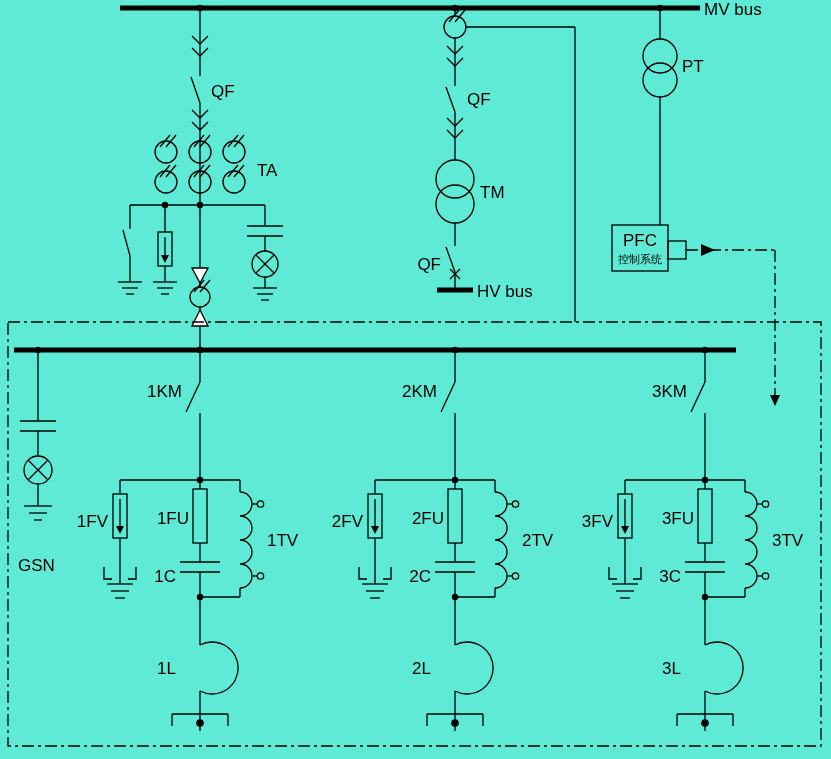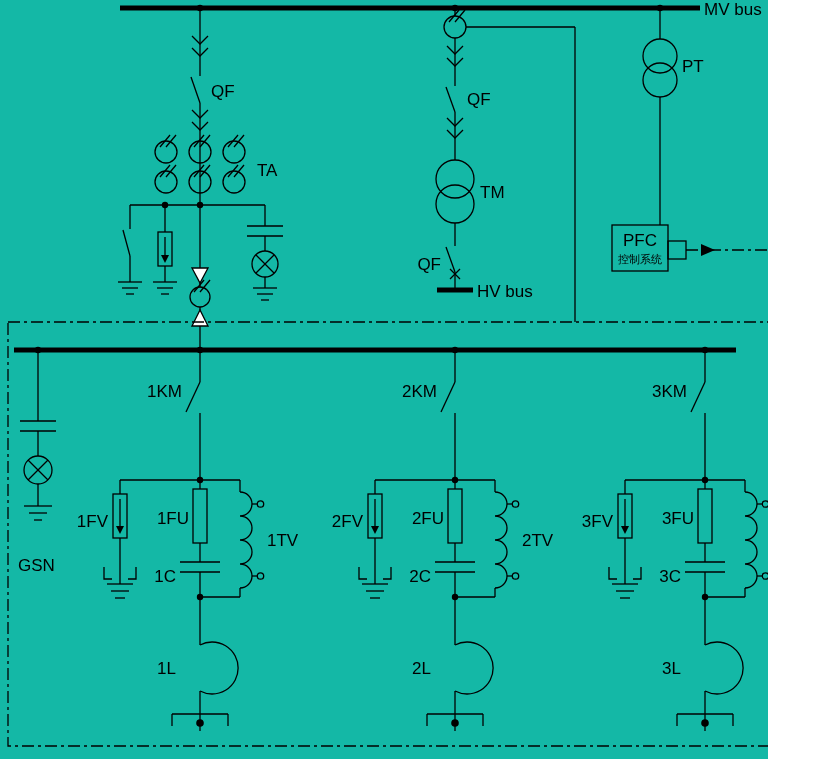--- a/index.html
+++ b/index.html
@@ -1,16 +1,16 @@
 <!DOCTYPE html>
 <html><head>
 <meta charset="utf-8">
 <style>
   html,body{margin:0;padding:0;background:#ffffff;}
-  .stage{width:768px;height:759px;background:#14b8a6;position:relative;overflow:hidden;}
+  .stage{width:831px;height:759px;background:#5eead4;position:relative;overflow:hidden;}
   svg line, svg path, svg polyline, svg circle, svg rect, svg polygon{stroke:#000;stroke-width:1.3;fill:none;}
   svg .bus{stroke-width:5;}
   svg .dot{fill:#000;stroke:none;}
   svg .solid{fill:#000;stroke:none;}
   svg .hollow{fill:#fff;stroke:#000;}
   svg .dd{stroke-dasharray:12 4 3 4;}
   svg text{font-family:"Liberation Sans", sans-serif;font-size:17px;fill:#000;stroke:none;}
   svg text.small{font-size:11px;}
   svg text.end{text-anchor:end;}
   svg text.mid{text-anchor:middle;}

